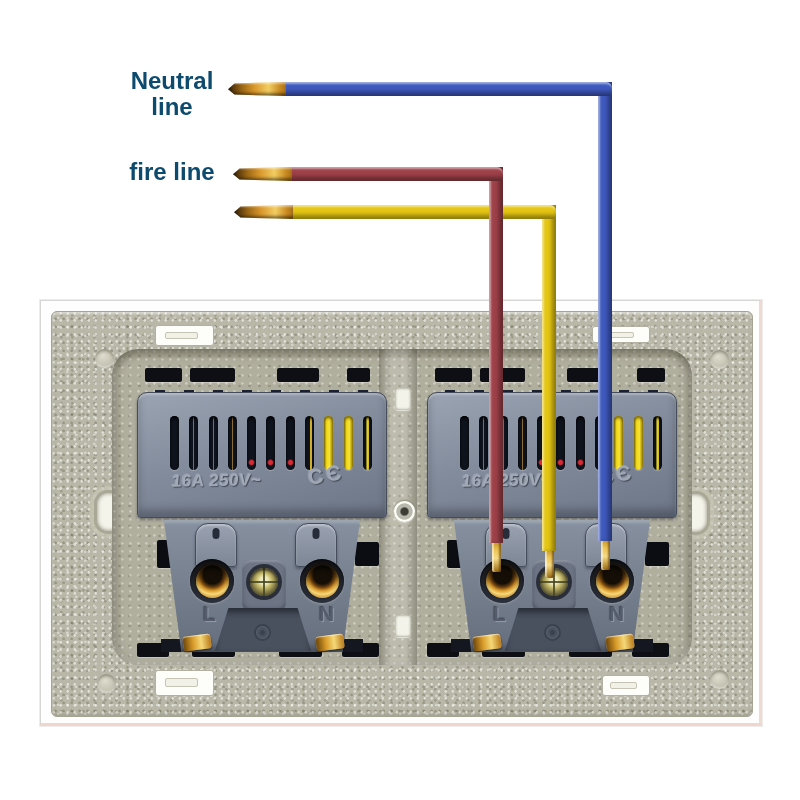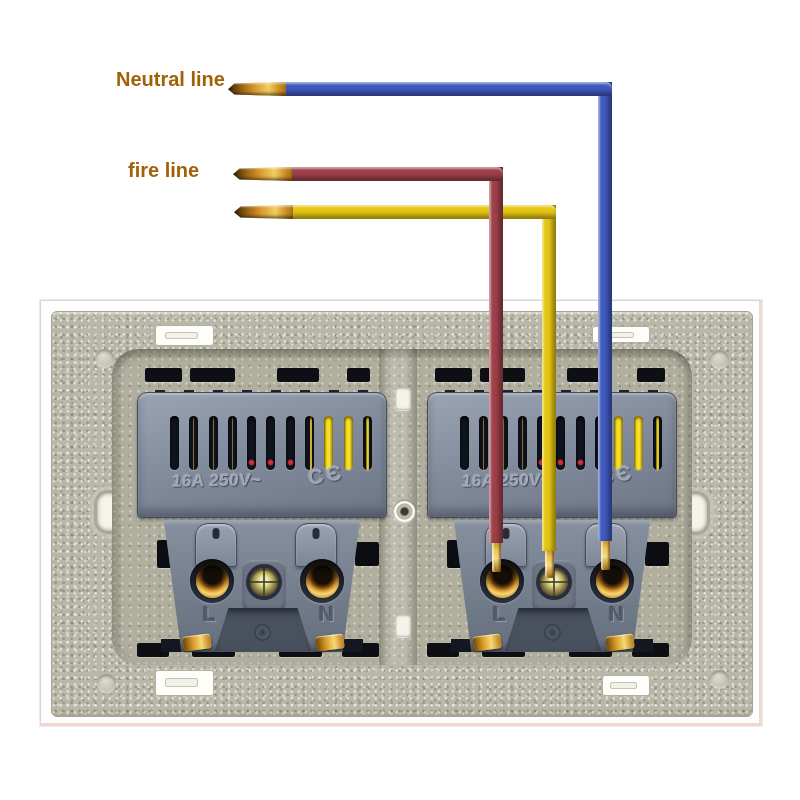--- a/index.html
+++ b/index.html
@@ -4,22 +4,22 @@
 <style>
   * { margin:0; padding:0; box-sizing:border-box; }
   html,body { background:#fff; }
   .stage {
     position:relative; width:800px; height:800px; background:#fff;
     font-family:"Liberation Sans", sans-serif; overflow:hidden;
   }
 
   
   .wlabel {
-    position:absolute; width:112px; text-align:left;
-    font-size:20px; line-height:1.1; font-weight:600; color:#a16207;
+    position:absolute; width:112px; text-align:center;
+    font-size:24px; line-height:1.1; font-weight:600; color:#0c4a6e;
   }
 
   
   .seg { position:absolute; }
   .wh { height:14px;
         box-shadow: inset 0 3px 2px -1px rgba(255,255,255,.50), inset 0 -5px 4px -1px rgba(0,0,0,.38); }
   .wv { width:14px;
         box-shadow: inset 3px 0 2px -1px rgba(255,255,255,.50), inset -5px 0 4px -1px rgba(0,0,0,.38); }
   .wire-neutral .wcol { background-color:var(--neutral-color,#3f5abe); }
   .wire-fire    .wcol { background-color:var(--fire-color,#9e4149); }
@@ -192,21 +192,21 @@
           border:2px solid #3b424f; box-shadow: inset 0 0 2px rgba(255,255,255,.3); }
   .logo::after { content:""; position:absolute; left:4px; top:4px; width:5px; height:5px;
                  border-radius:50%; background:#3b424f; }
 </style>
 </head>
 <body>
 
 <div class="stage">
 
   <div class="wlabel" style="left:116px; top:68px;">Neutral line</div>
-  <div class="wlabel" style="left:128px; top:159px;">fire line</div>
+  <div class="wlabel" style="left:116px; top:159px;">fire line</div>
 
   <div class="frame">
     <div class="plate">
 
       <div class="corner-hole" style="left:43px;  top:37px;"></div>
       <div class="corner-hole" style="left:658px; top:38px;"></div>
       <div class="corner-hole" style="left:45px;  top:362px;"></div>
       <div class="corner-hole" style="left:658px; top:358px;"></div>
 
       <div class="clip" style="left:103px; top:13px;  width:59px; height:21px;"></div>

